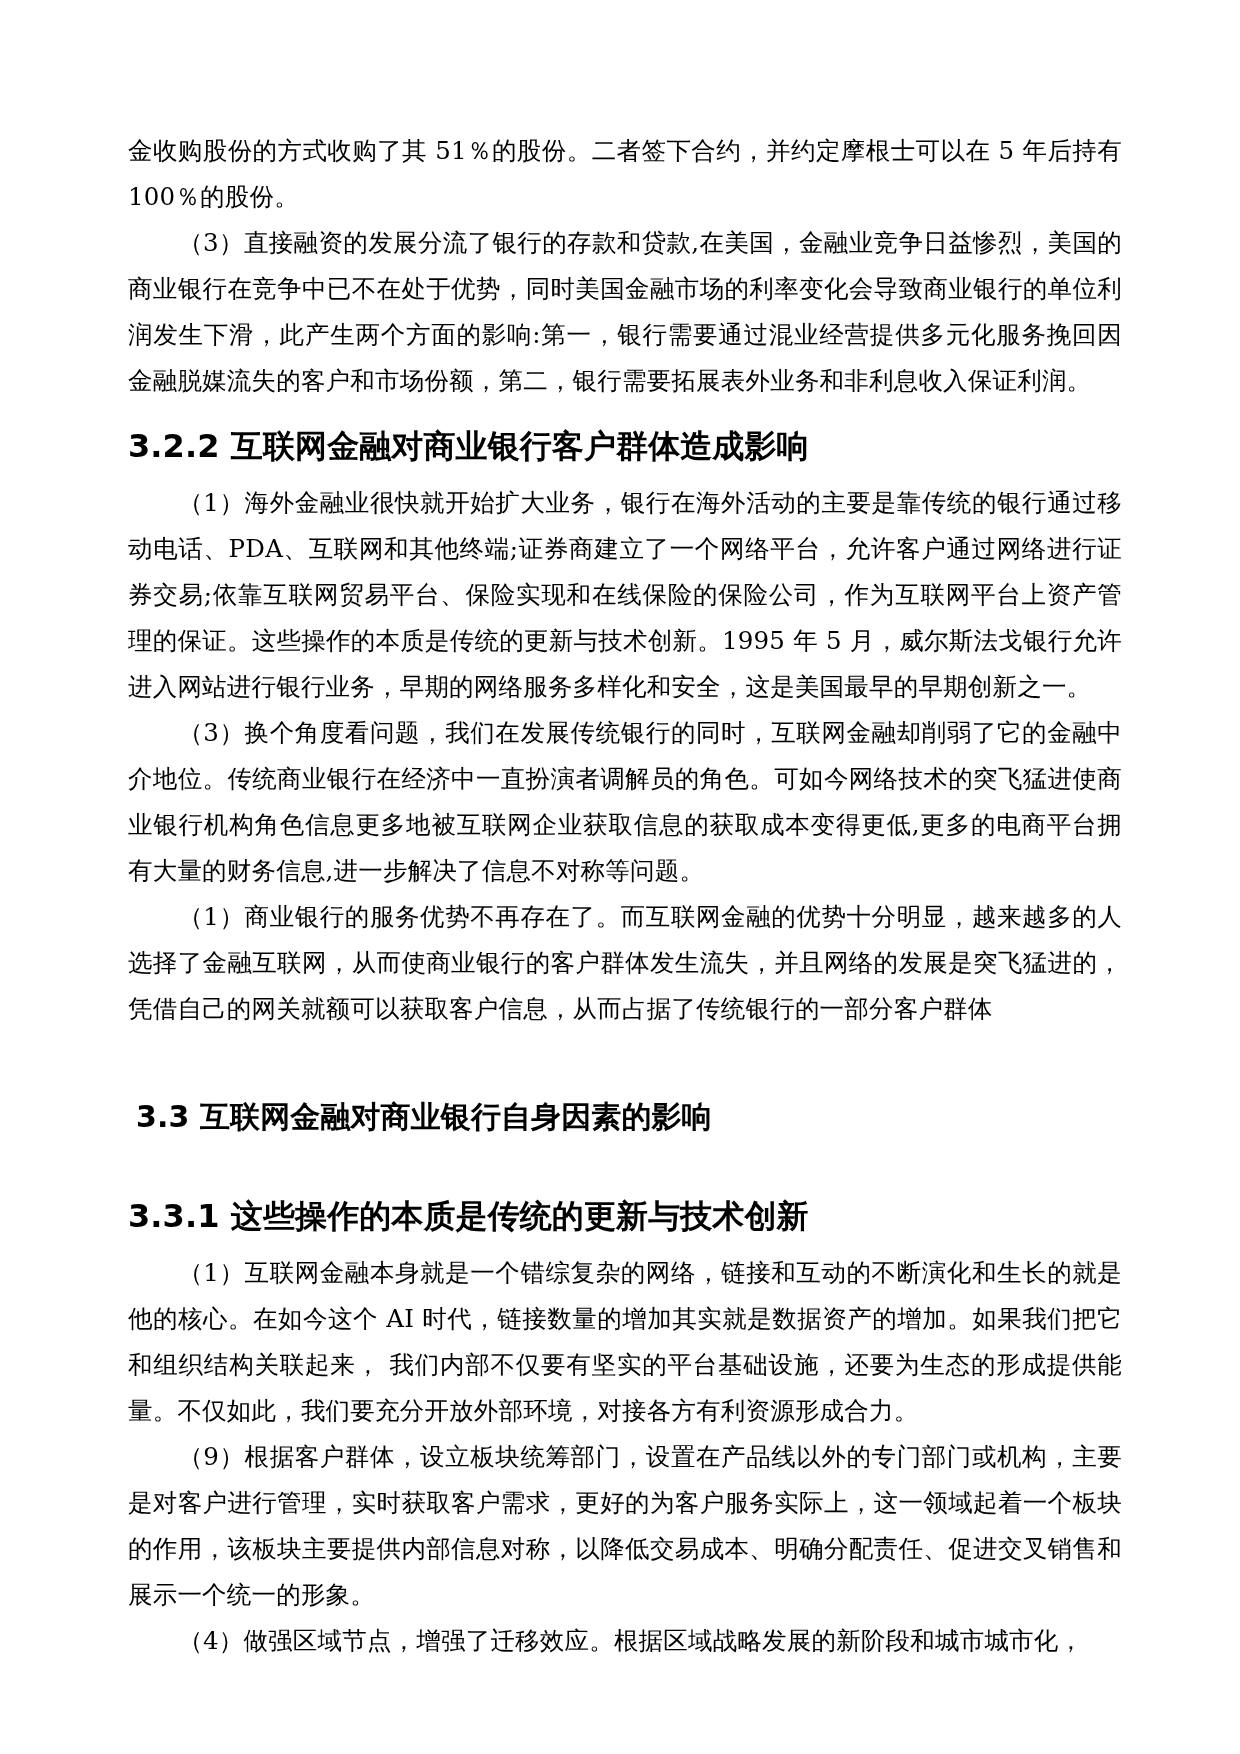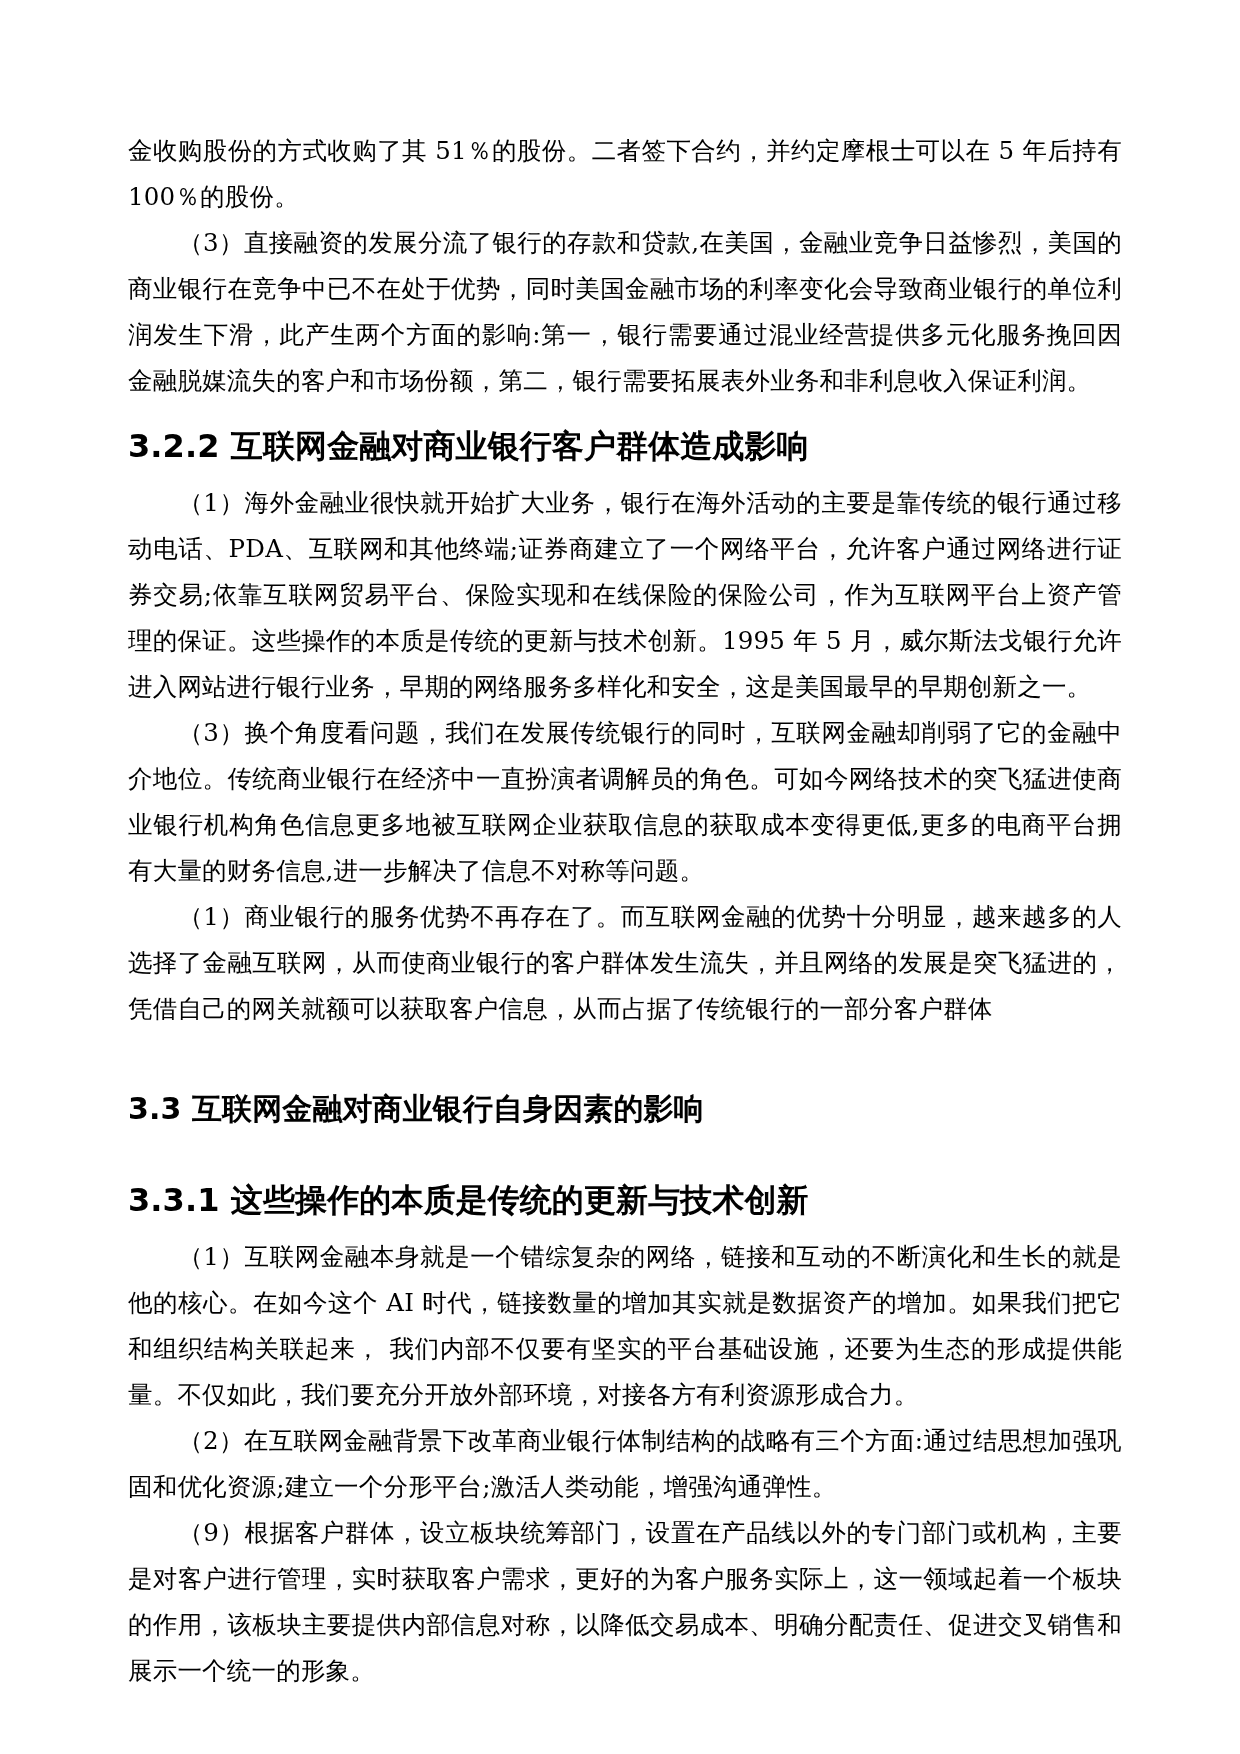--- a/index.html
+++ b/index.html
@@ -41,21 +41,21 @@
   h2.head-l2 {
     margin: 0;
     font-family: "DejaVu Sans", "Liberation Sans", sans-serif;
     font-size: 32px;
     font-weight: bold;
     line-height: 40px;
     letter-spacing: 0.1px;
     text-align: left;
   }
   h1.head-l1 {
-    margin: 0;
+    margin: 8px;
     font-family: "DejaVu Sans", "Liberation Sans", sans-serif;
     font-size: 30px;
     font-weight: bold;
     line-height: 46px;
     letter-spacing: 0.1px;
     text-align: left;
   }
   .sp-before-h322  { height: 22px; }
   .sp-after-h322   { height: 14px; }
   .sp-before-h33   { height: 54px; }
@@ -89,19 +89,19 @@
     <h1 class="head-l1">3.3 互联网金融对商业银行自身因素的影响</h1>
 
     <div class="sp-after-h33"></div>
 
     <h2 class="head-l2">3.3.1 这些操作的本质是传统的更新与技术创新</h2>
 
     <div class="sp-after-h331"></div>
 
     <p class="para indent">（1）互联网金融本身就是一个错综复杂的网络，链接和互动的不断演化和生长的就是他的核心。在如今这个 AI 时代，链接数量的增加其实就是数据资产的增加。如果我们把它和组织结构关联起来， 我们内部不仅要有坚实的平台基础设施，还要为生态的形成提供能量。不仅如此，我们要充分开放外部环境，对接各方有利资源形成合力。</p>
 
-    <p class="para indent">（2）在互联网金融背景下改革商业银行体制结构的战略有三个方面:通过结思想加强巩固和优化资源;建立一个分形平台;激活人类动能，增强沟通弹性。</p>
 
     <p class="para indent">（9）根据客户群体，设立板块统筹部门，设置在产品线以外的专门部门或机构，主要是对客户进行管理，实时获取客户需求，更好的为客户服务实际上，这一领域起着一个板块的作用，该板块主要提供内部信息对称，以降低交易成本、明确分配责任、促进交叉销售和展示一个统一的形象。</p>
 
+    <p class="para indent">（4）做强区域节点，增强了迁移效应。根据区域战略发展的新阶段和城市城市化，</p>
 
   </div>
 </div>
 
 </body></html>

